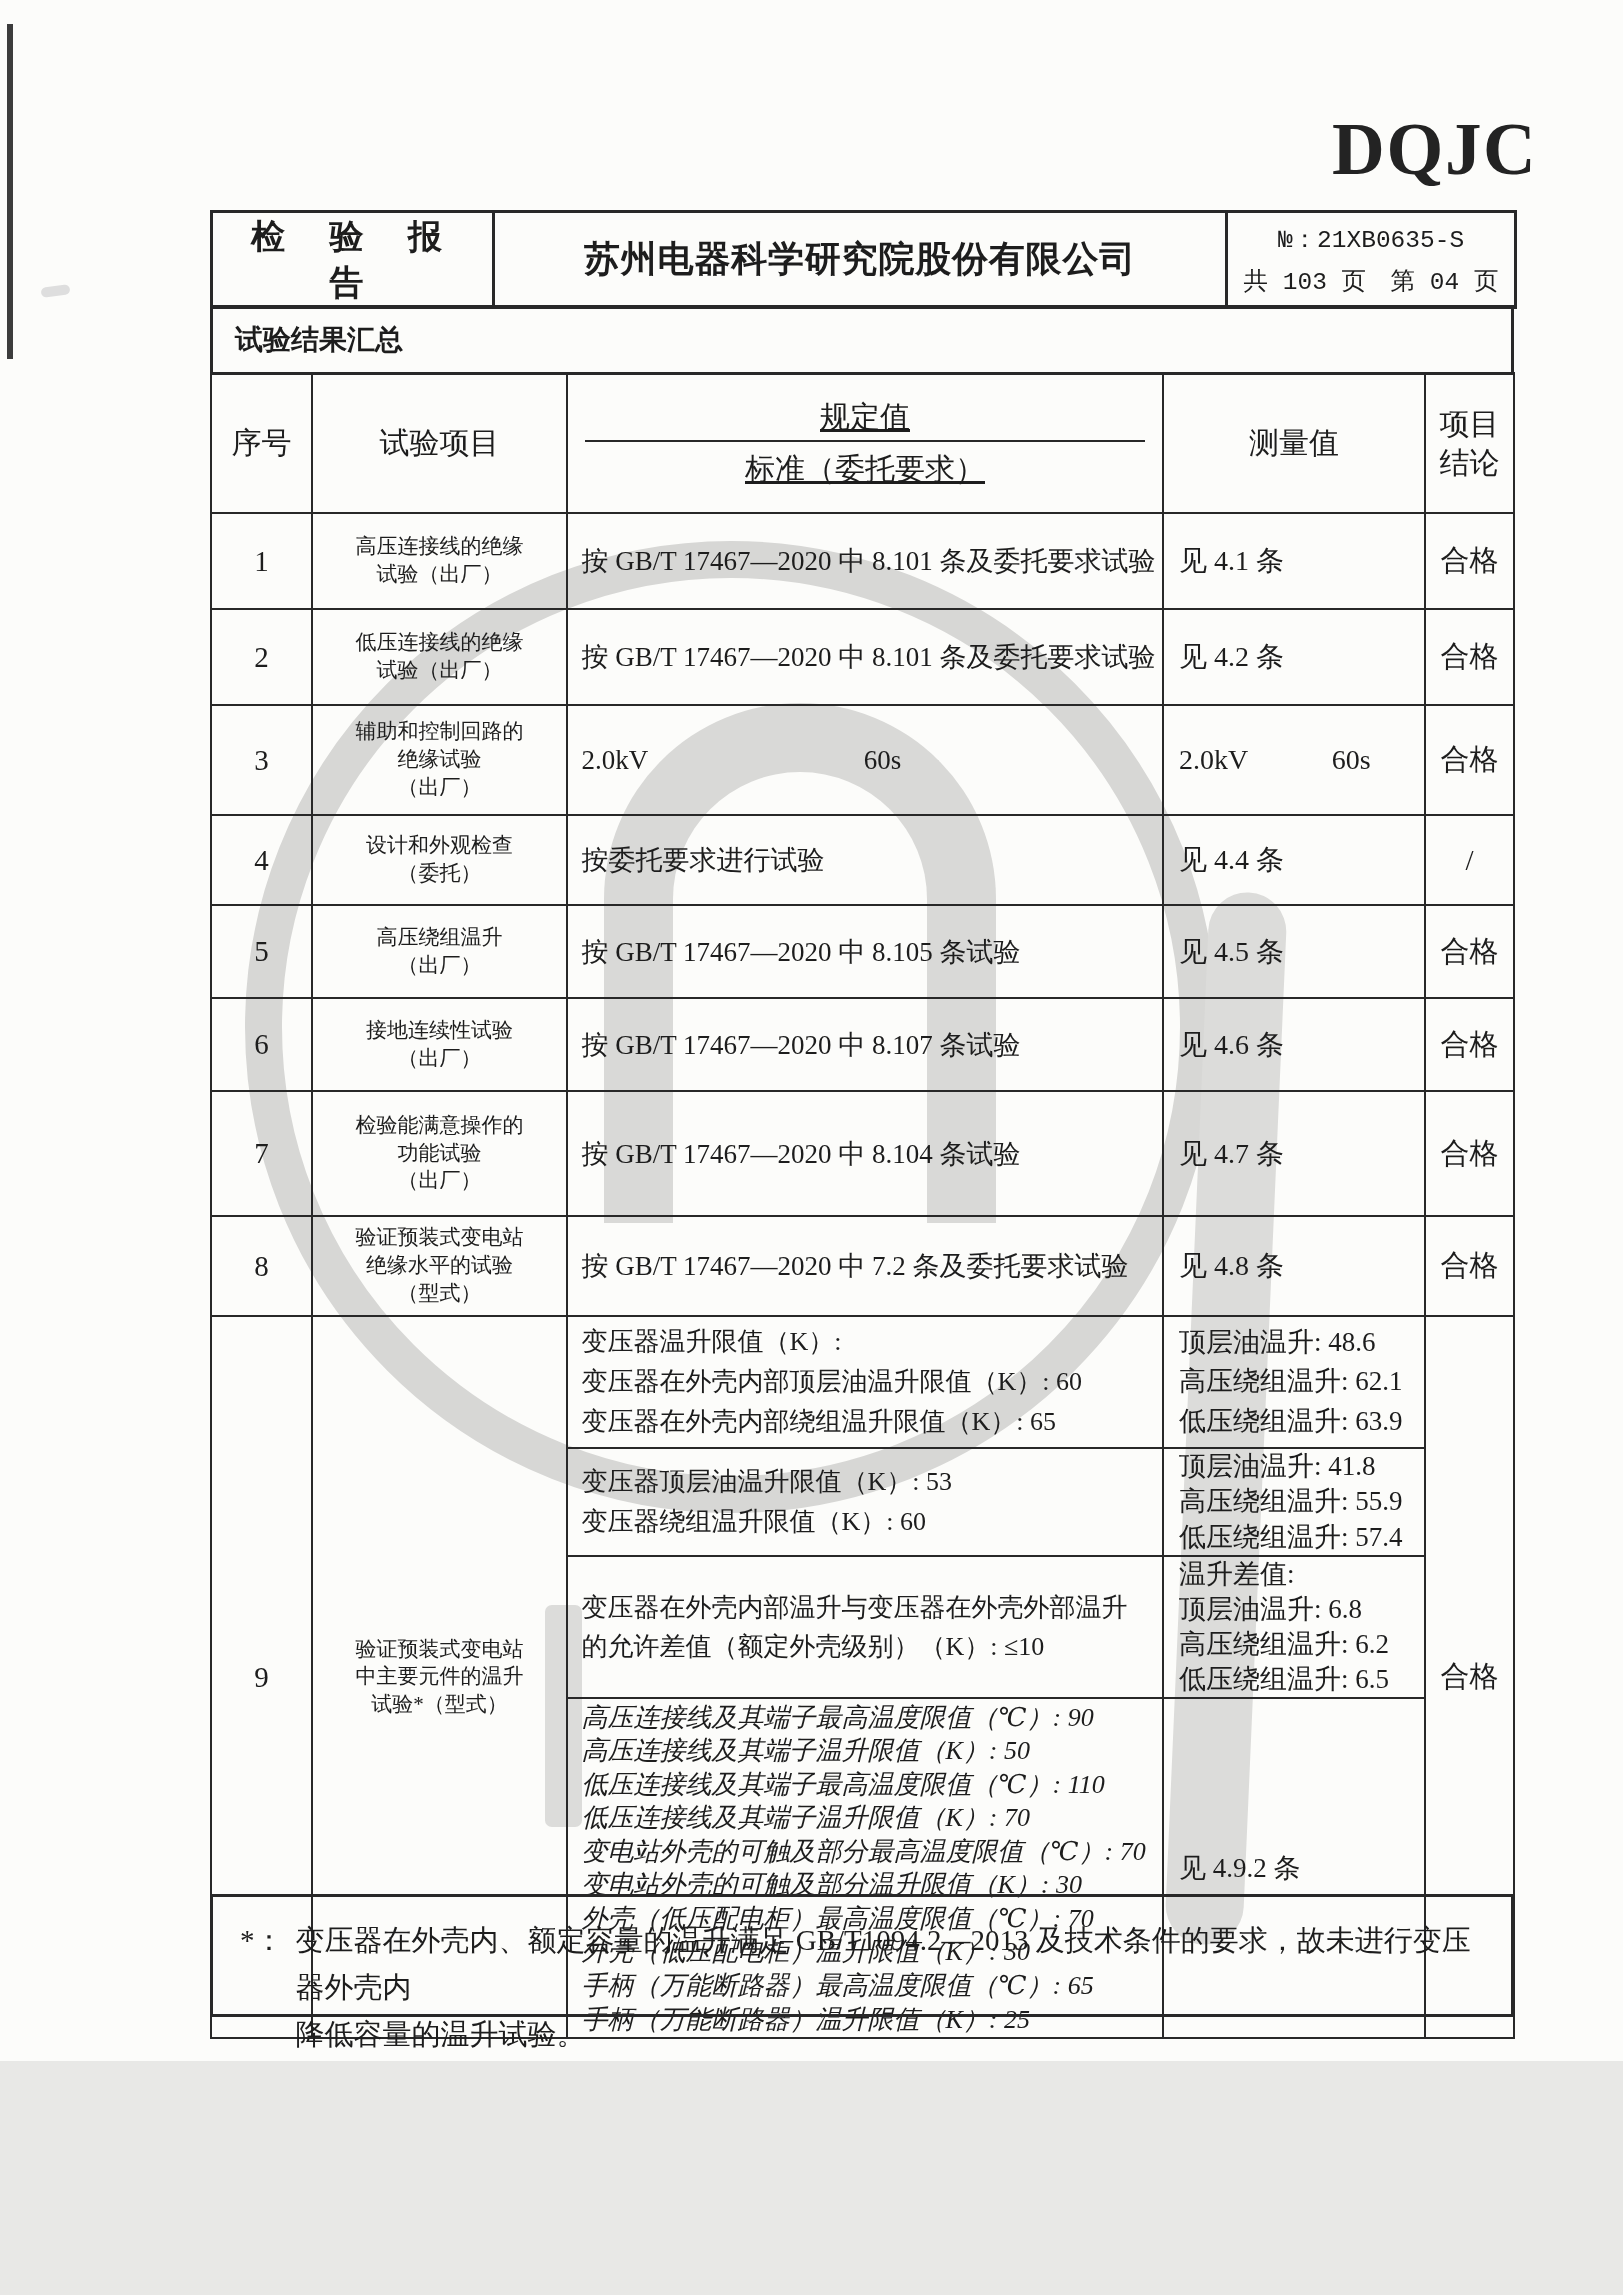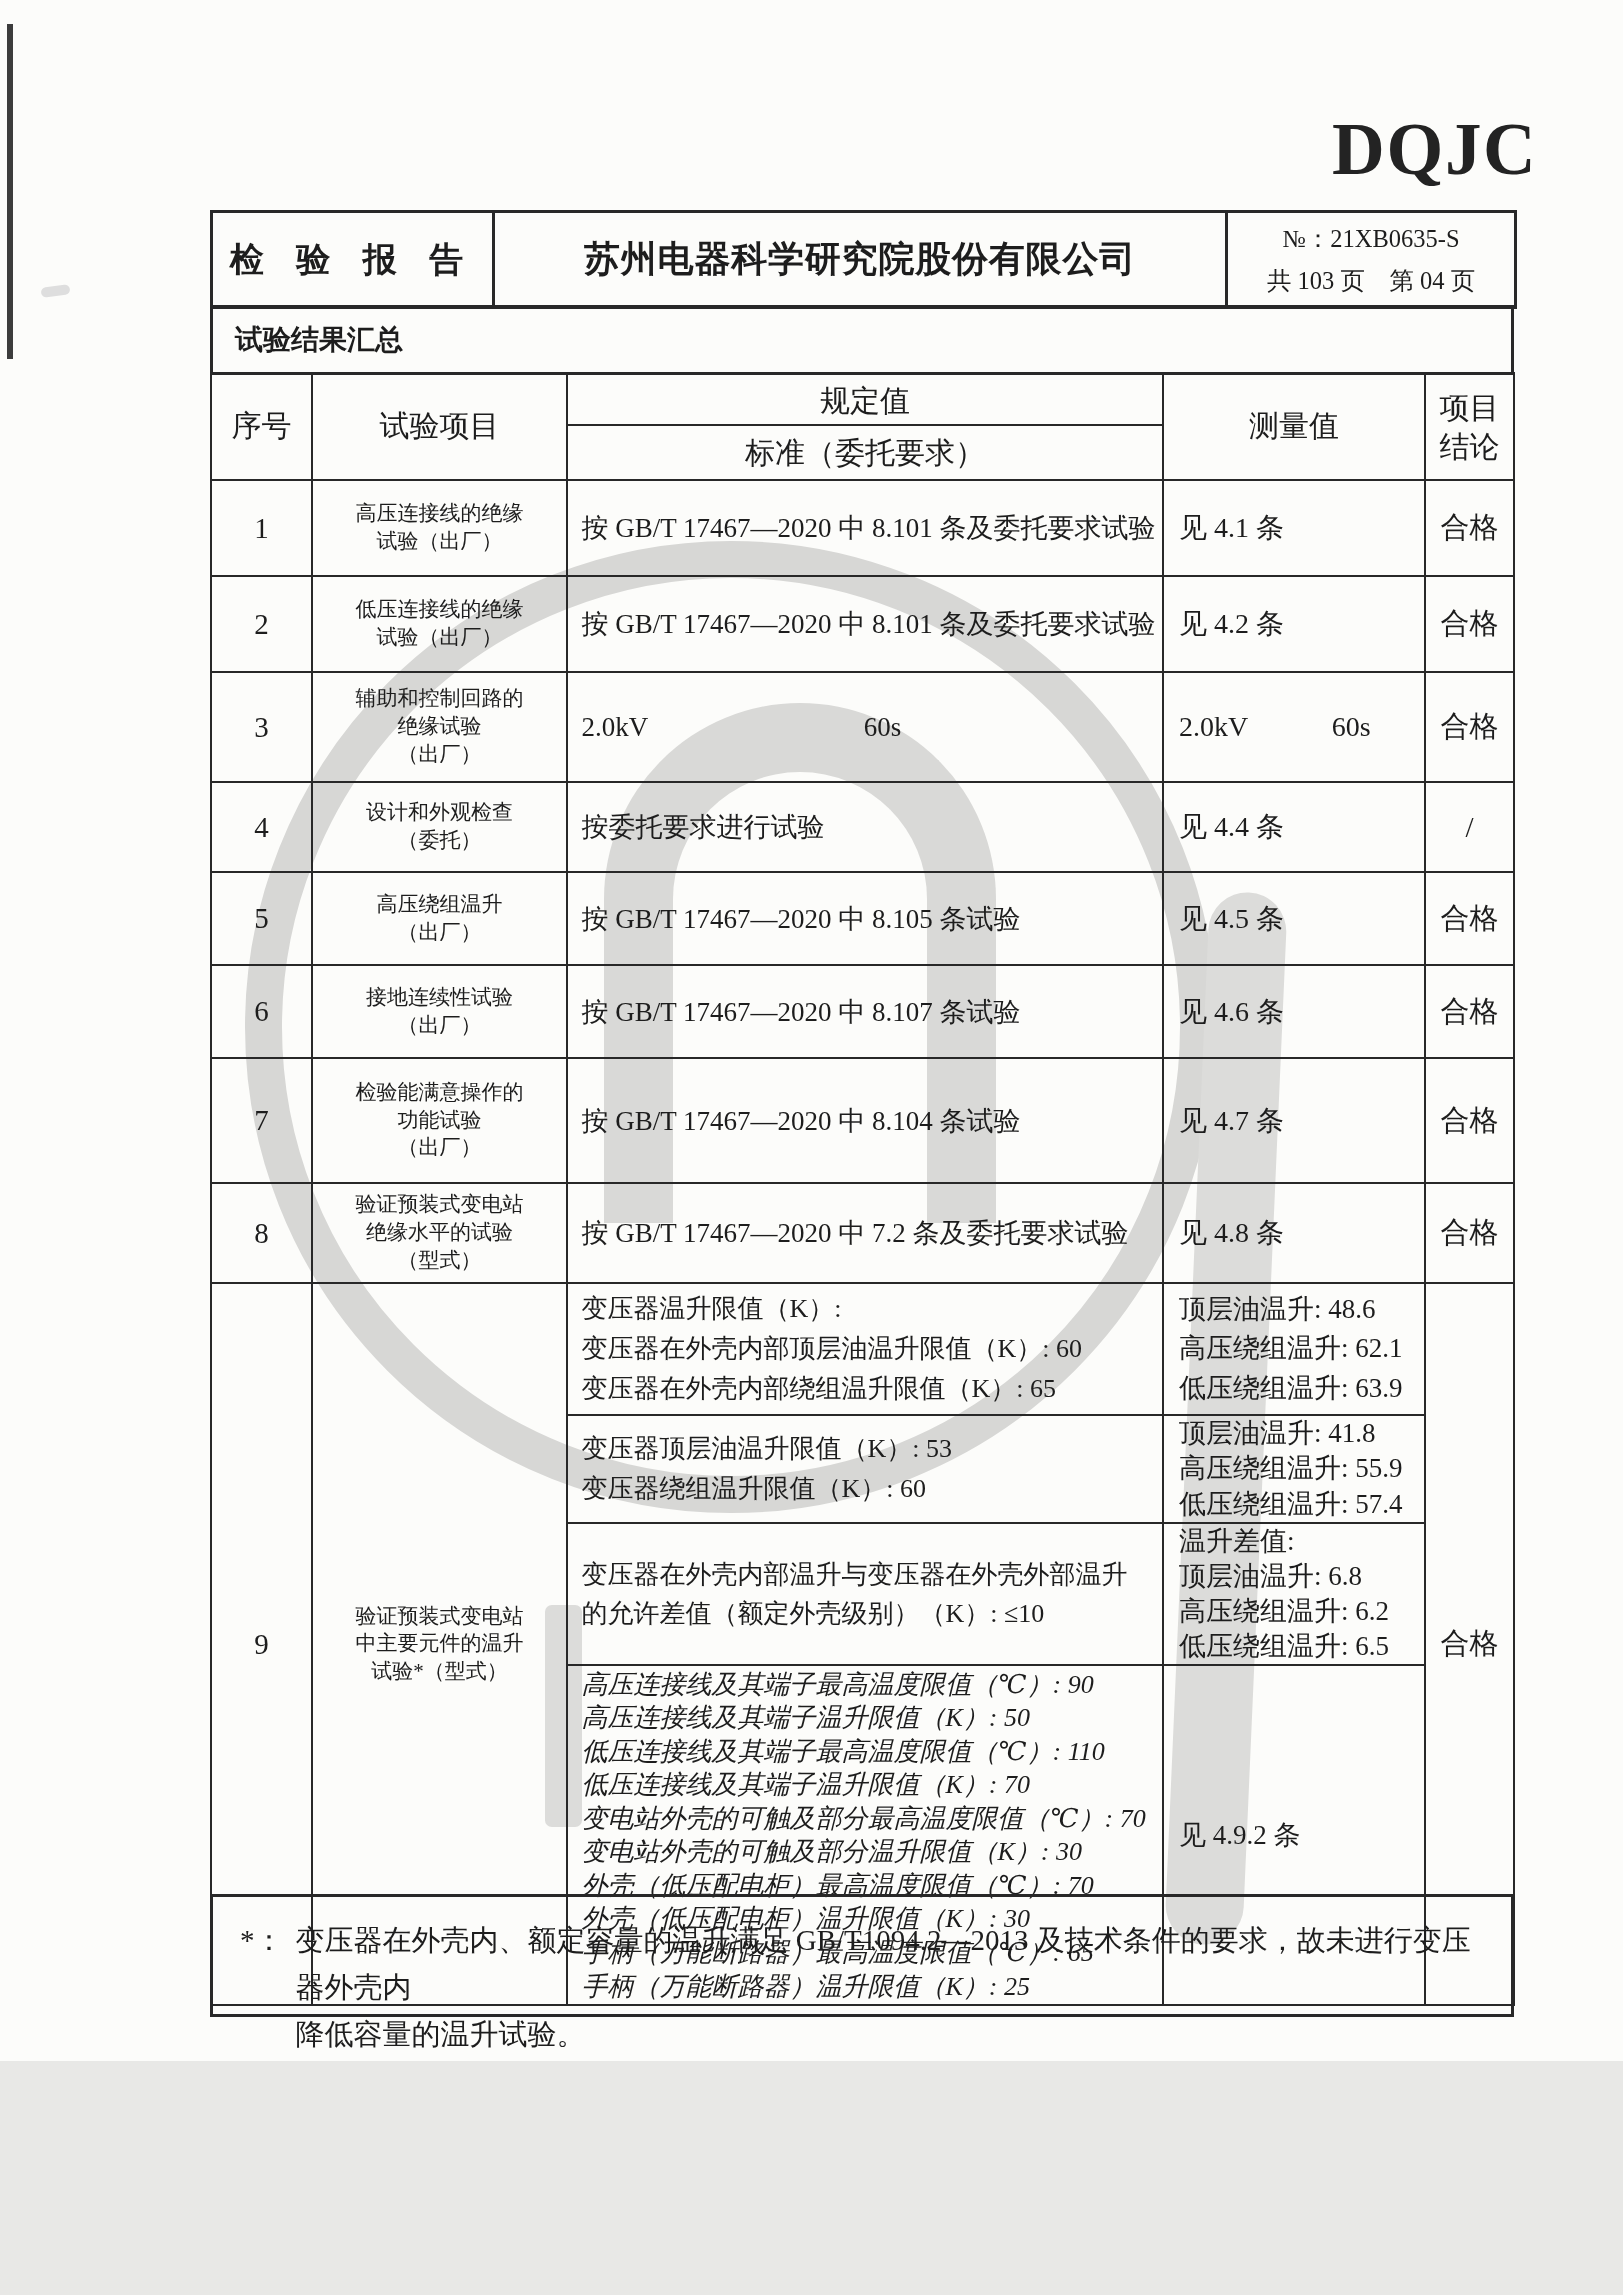--- a/index.html
+++ b/index.html
@@ -1,21 +1,21 @@
 <!DOCTYPE html>
 <html style="font-size:13.5px"><head>
 <meta charset="utf-8">
 <style>
   * { margin:0; padding:0; box-sizing:border-box; }
   html,body { background:#e8e8e6; }
   body { width:1623px; height:2295px; position:relative;
          font-family:"Liberation Serif","DejaVu Serif",serif; color:#1d1d1d; }
   .page { position:absolute; left:0; top:0; width:1623px; height:2061px;
           background:#fcfcfa; overflow:hidden; }
-  .sans { font-family:Liberation Serif, serif; }
+  .sans { font-family:Liberation Mono, monospace; }
 
   
   .scan-line { position:absolute; left:6.8px; top:24px; width:6px; height:335px; background:#3c3c3c; }
   .smudge { position:absolute; left:41px; top:286px; width:29px; height:10px; background:#dedede; border-radius:5px; transform:rotate(-8deg); }
   .wm { position:absolute; z-index:0; }
   .wm-ring { left:245px; top:541px; width:972px; height:972px; border:37px solid #d7d7d5; border-radius:50%; }
   .wm-dome { left:604px; top:703px; width:392px; height:520px; border:69px solid #d9d9d7; border-bottom:none; border-radius:199px 199px 0 0; }
   .wm-stripe { left:1187px; top:892px; width:78px; height:1053px; background:#dcdcda; border-radius:39px; transform:rotate(2.5deg); }
   .wm-stem { left:545px; top:1605px; width:37px; height:222px; background:#dcdcda; border-radius:6.8px; }
 
@@ -35,21 +35,21 @@
 
   .section-bar { position:absolute; left:210px; top:305px; width:1304px; height:70px;
                  border:3.4px solid #282828; display:flex; align-items:center;
                  padding-left:22px; font-size:28px; font-weight:600; }
 
   
   .main-table { position:absolute; left:210px; top:372px; width:1304px;
                 border-collapse:collapse; table-layout:fixed; background:transparent; }
   .main-table td, .main-table th { border:2.5px solid #282828; vertical-align:middle; font-weight:400; }
   .main-table th { font-size:30px; }
-  .split-head { padding:0; }
+  .split-head { padding:17px;text-decoration:underline; }
   .split-head .top { height:51px; line-height:51px; border-bottom:2.5px solid #282828; text-align:center; }
   .split-head .bot { height:53px; line-height:53px; text-align:center; }
   .two-line-head { white-space:pre-line; line-height:1.3; text-align:center; }
   .seq-cell   { text-align:center; font-size:29px; }
   .item-cell  { text-align:center; font-size:21px; white-space:pre-line; line-height:1.32; padding:0 3.4px; }
   .spec-cell  { font-size:27px; padding-left:13.5px; white-space:pre-line; }
   .meas-cell  { font-size:28px; padding-left:15px; white-space:pre-line; }
   .concl-cell { text-align:center; font-size:29px; }
   .sub-spec   { font-size:26px; padding-left:13.5px; white-space:pre-line; line-height:1.55; }
   .sub-meas   { font-size:27px; padding-left:15px; white-space:pre-line; line-height:1.45; }

